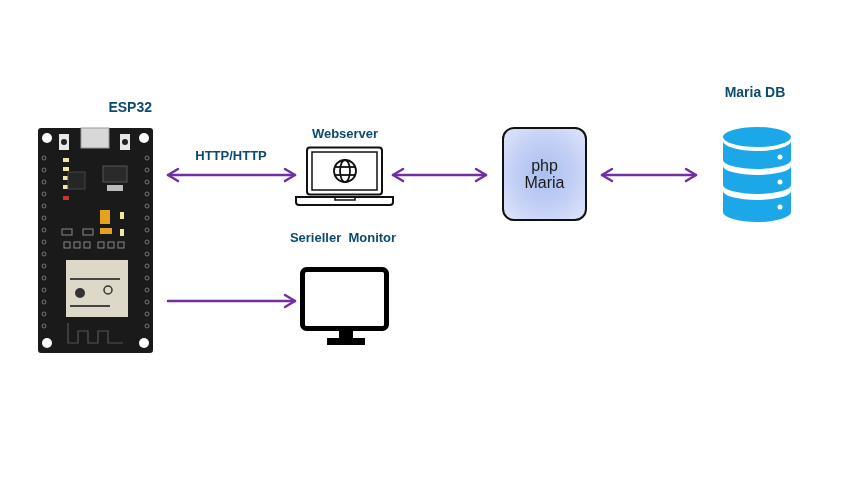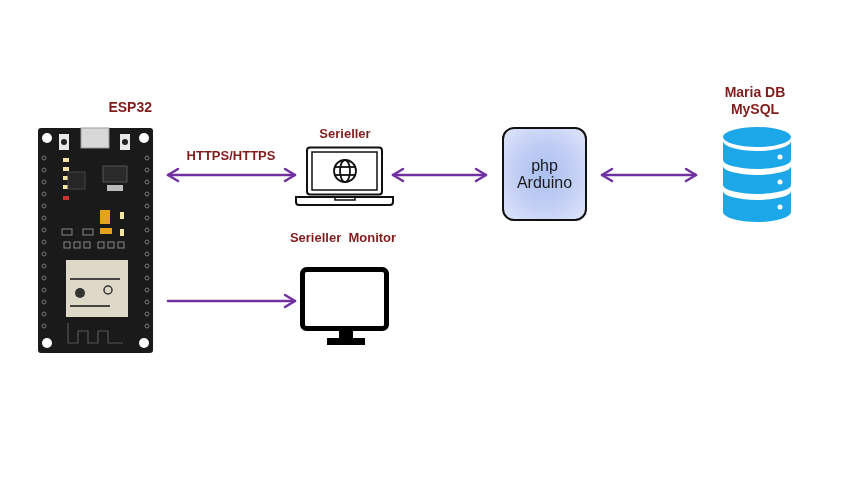--- a/index.html
+++ b/index.html
@@ -1,18 +1,18 @@
 <!DOCTYPE html>
 <html><head>
 <meta charset="utf-8">
 <style>
   html, body { margin:0; padding:0; background:#ffffff; }
   body { width:850px; height:478px; position:relative; overflow:hidden;
          font-family:"Liberation Sans", "DejaVu Sans", sans-serif; }
-  .label { position:absolute; font-weight:bold; font-size:13px; color:#7f1d1d; text-align:center; line-height:17px; }
+  .label { position:absolute; font-weight:bold; font-size:13px; color:#0c4a6e; text-align:center; line-height:17px; }
   svg { position:absolute; overflow:visible; }
   .php-box { position:absolute; left:502px; top:127px; width:81px; height:90px;
     border:2.5px solid #111; border-radius:12px;
     background: radial-gradient(ellipse at center, #aabff0 0%, #c4d0f5 55%, #dfe5fb 100%);
     display:flex; flex-direction:column; align-items:center; justify-content:center;
     font-size:16px; color:#1a1a1a; line-height:17px; }
 </style>
 </head>
 <body>
 
@@ -83,21 +83,21 @@
       <rect x="80" y="114" width="6" height="6"></rect>
     </g>
   <rect x="28" y="132" width="62" height="57" fill="#ddd8c8"></rect>
   <rect x="32" y="150" width="50" height="2" fill="#444"></rect>
     <rect x="32" y="177" width="40" height="2" fill="#444"></rect>
   <circle cx="42" cy="165" r="5" fill="#333"></circle>
     <circle cx="70" cy="162" r="4" fill="none" stroke="#333" stroke-width="1.5"></circle>
   <path d="M30 195 v20 h10 v-12 h10 v12 h10 v-12 h10 v12 h15" fill="none" stroke="#555" stroke-width="1.2"></path>
 </svg>
 
-<div class="label" style="left:176px; top:147px; width:110px;">HTTPS/HTTPS</div>
+<div class="label" style="left:176px; top:147px; width:110px;">HTTP/HTTP</div>
 
 <svg style="left:0; top:0;" width="850" height="478">
   <g stroke="#7030a0" stroke-width="2.5" fill="none" stroke-linecap="round" stroke-linejoin="round">
     <g>
       <line x1="168" y1="175" x2="295" y2="175"></line>
       <polyline points="178,169 168,175 178,181"></polyline>
       <polyline points="285,169 295,175 285,181"></polyline>
     </g>
     <g>
       <line x1="393" y1="175" x2="486" y2="175"></line>
@@ -109,42 +109,41 @@
       <polyline points="612,169 602,175 612,181"></polyline>
       <polyline points="686,169 696,175 686,181"></polyline>
     </g>
     <g>
       <line x1="168" y1="301" x2="295" y2="301"></line>
       <polyline points="285,295 295,301 285,307"></polyline>
     </g>
   </g>
 </svg>
 
-<div class="label" style="left:295px; top:125px; width:100px;">Serieller</div>
+<div class="label" style="left:295px; top:125px; width:100px;">Webserver</div>
 <svg style="left:295px; top:146px;" width="100" height="62" viewBox="0 0 100 62">
   <rect x="12" y="1.5" width="75" height="47" rx="3" fill="#fff" stroke="#111" stroke-width="2"></rect>
   <rect x="17" y="6" width="65" height="38" fill="#fff" stroke="#111" stroke-width="1.5"></rect>
   <path d="M1 51 h97 v5 a3 3 0 0 1 -3 3 h-91 a3 3 0 0 1 -3 -3 z" fill="#fff" stroke="#111" stroke-width="2"></path>
   <path d="M40 51 v3 h20 v-3" fill="none" stroke="#111" stroke-width="1.5"></path>
   <g fill="none" stroke="#111" stroke-width="1.8">
     <circle cx="50" cy="25" r="11"></circle>
     <ellipse cx="50" cy="25" rx="5" ry="11"></ellipse>
     <line x1="39" y1="21" x2="61" y2="21"></line>
     <line x1="39" y1="29" x2="61" y2="29"></line>
   </g>
 </svg>
 
 <div class="php-box">
   <span>php</span>
-  <span>Arduino</span>
+  <span>Maria</span>
 </div>
 
 <div class="label" style="left:700px; top:84px; width:110px; font-size:14px;">
   <div>Maria DB</div>
-  <div>MySQL</div>
 </div>
 <svg style="left:722px; top:127px;" width="70" height="96" viewBox="0 0 70 96">
   <g fill="#1ca7e8">
     <ellipse cx="35" cy="10" rx="34" ry="10"></ellipse>
     <path d="M1 14 a34 10 0 0 0 68 0 v19 a34 9 0 0 1 -68 0 z"></path>
     <path d="M1 39 a34 9 0 0 0 68 0 v19 a34 9 0 0 1 -68 0 z"></path>
     <path d="M1 64 a34 9 0 0 0 68 0 v21 a34 10 0 0 1 -68 0 z"></path>
   </g>
   <g fill="#fff">
       <circle cx="58" cy="30" r="2.5"></circle>

